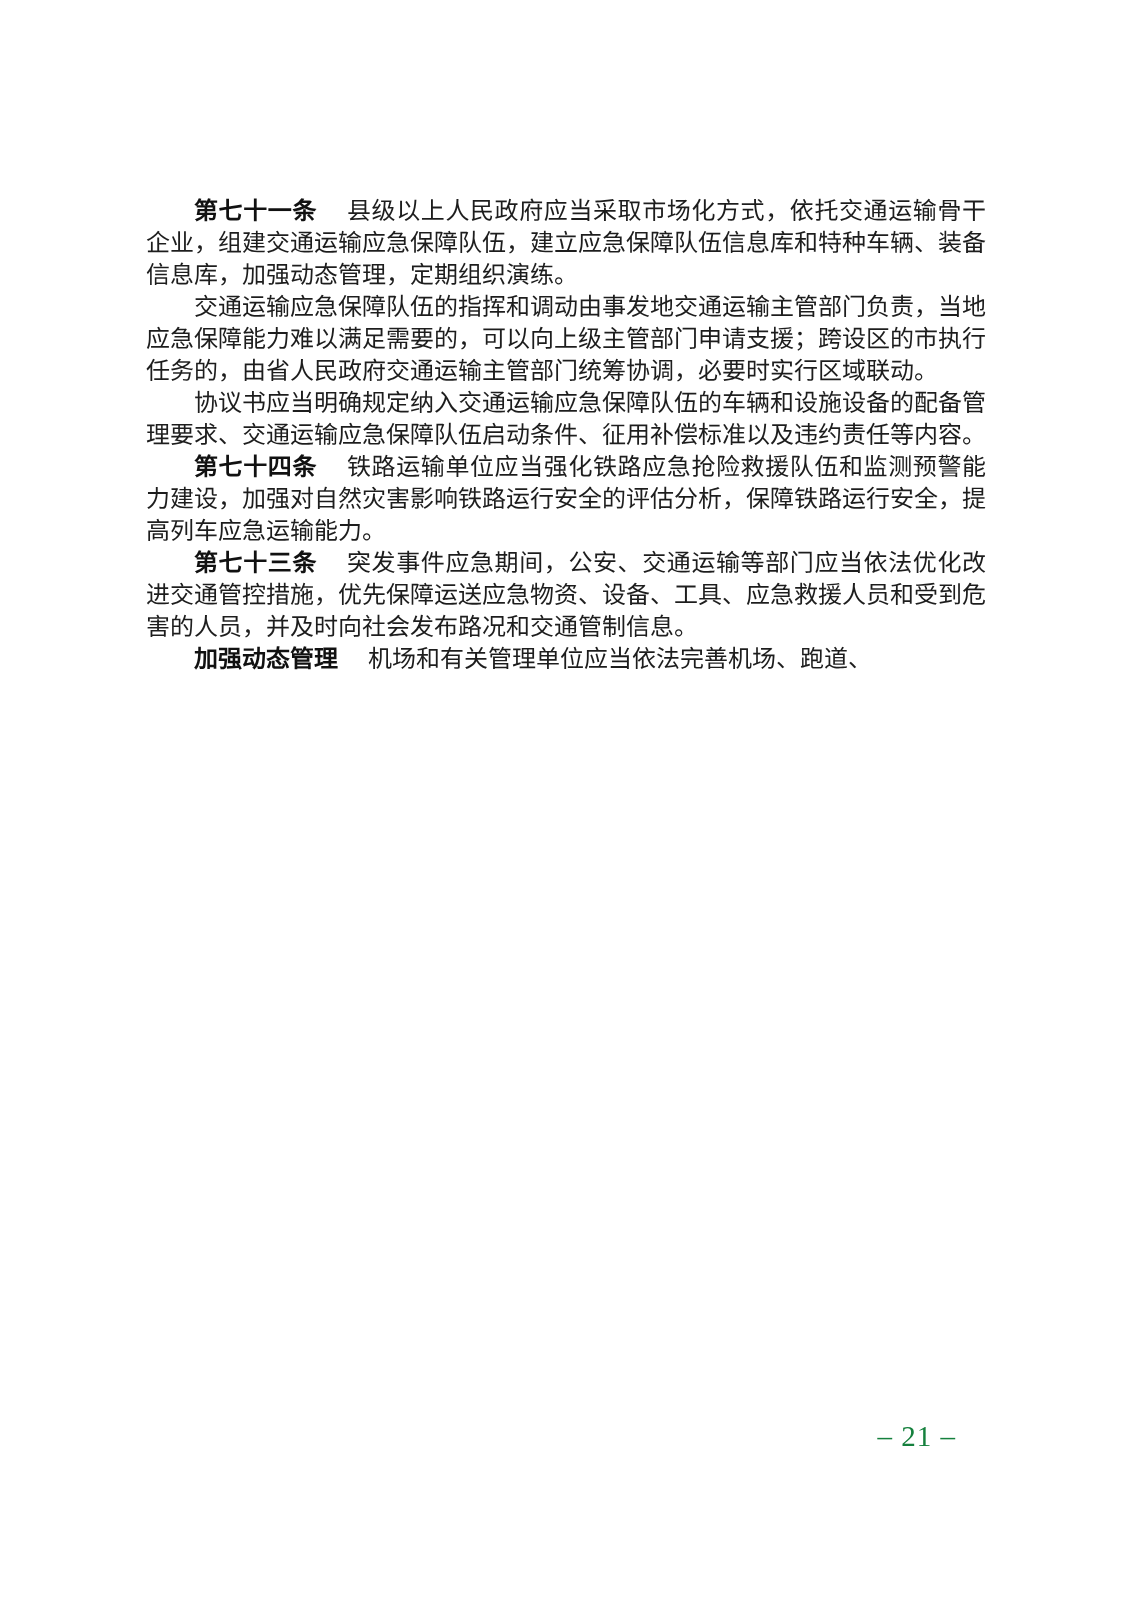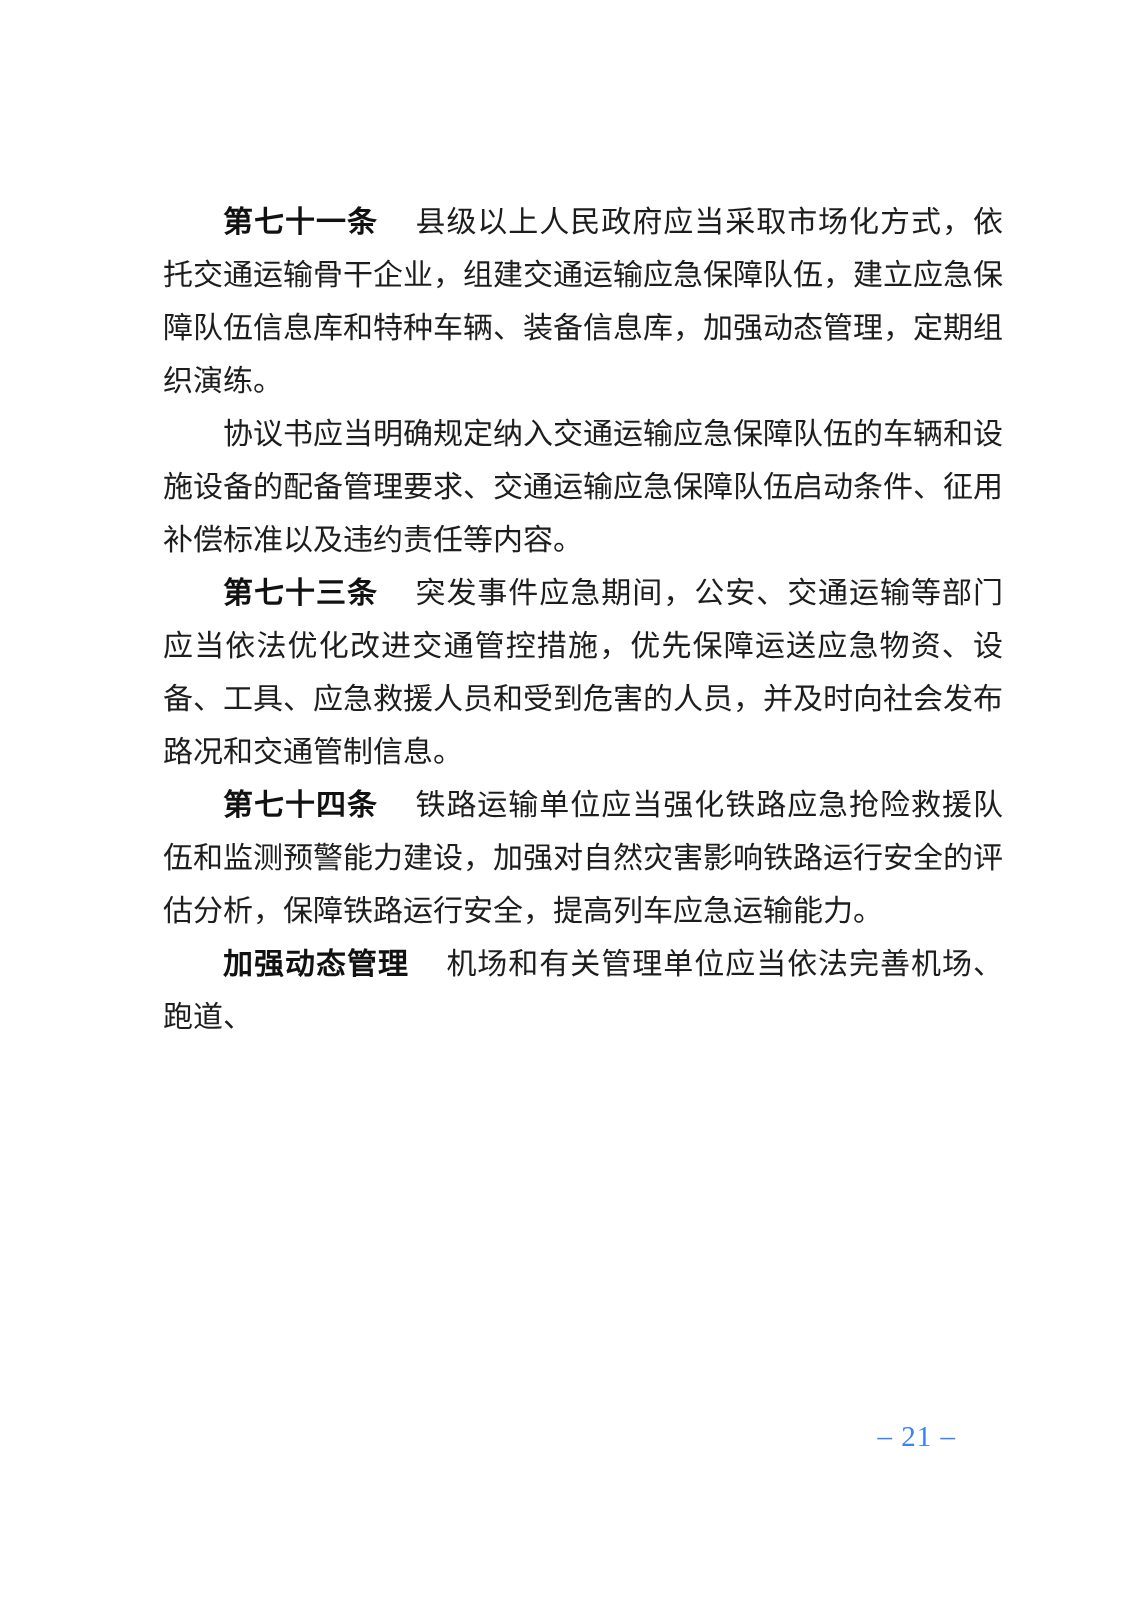--- a/index.html
+++ b/index.html
@@ -17,25 +17,25 @@
     position: absolute;
     left: 0;
     top: 0;
     width: 1132px;
     height: 1600px;
     background: #ffffff;
     overflow: hidden;
   }
   .text-block {
     position: absolute;
-    left: 163px;
+    left: 146px;
     top: 195px;
     width: 840px;
-    font-size: 30px;
-    line-height: 53px;
+    font-size: 24px;
+    line-height: 32px;
     color: #1d1d1d;
     text-align: justify;
   }
   .para {
     margin: 0;
     padding: 0;
     text-indent: 2em;
   }
   .art-no {
     font-weight: bold;
@@ -44,30 +44,31 @@
   }
   .para-body {
     
   }
   .page-number {
     position: absolute;
     top: 1419px;
     right: 176px;
     font-size: 29px;
     line-height: 34px;
-    color: #3b82f6;
+    color: #15803d;
     letter-spacing: 1px;
     white-space: pre;
   }
 </style>
 </head>
 <body>
 
 <div class="page">
   <main class="text-block" id="paragraph-host">
       <p class="para"><span class="art-no">第七十一条</span><span class="para-body">县级以上人民政府应当采取市场化方式，依托交通运输骨干企业，组建交通运输应急保障队伍，建立应急保障队伍信息库和特种车辆、装备信息库，加强动态管理，定期组织演练。</span></p>
+      <p class="para"><span class="para-body">交通运输应急保障队伍的指挥和调动由事发地交通运输主管部门负责，当地应急保障能力难以满足需要的，可以向上级主管部门申请支援；跨设区的市执行任务的，由省人民政府交通运输主管部门统筹协调，必要时实行区域联动。</span></p>
       <p class="para"><span class="para-body">协议书应当明确规定纳入交通运输应急保障队伍的车辆和设施设备的配备管理要求、交通运输应急保障队伍启动条件、征用补偿标准以及违约责任等内容。</span></p>
+      <p class="para"><span class="art-no">第七十四条</span><span class="para-body">铁路运输单位应当强化铁路应急抢险救援队伍和监测预警能力建设，加强对自然灾害影响铁路运行安全的评估分析，保障铁路运行安全，提高列车应急运输能力。</span></p>
       <p class="para"><span class="art-no">第七十三条</span><span class="para-body">突发事件应急期间，公安、交通运输等部门应当依法优化改进交通管控措施，优先保障运送应急物资、设备、工具、应急救援人员和受到危害的人员，并及时向社会发布路况和交通管制信息。</span></p>
-      <p class="para"><span class="art-no">第七十四条</span><span class="para-body">铁路运输单位应当强化铁路应急抢险救援队伍和监测预警能力建设，加强对自然灾害影响铁路运行安全的评估分析，保障铁路运行安全，提高列车应急运输能力。</span></p>
       <p class="para"><span class="art-no">加强动态管理</span><span class="para-body">机场和有关管理单位应当依法完善机场、跑道、</span></p>
     </main>
   <div class="page-number">– 21 –</div>
 </div>
 
 </body></html>

